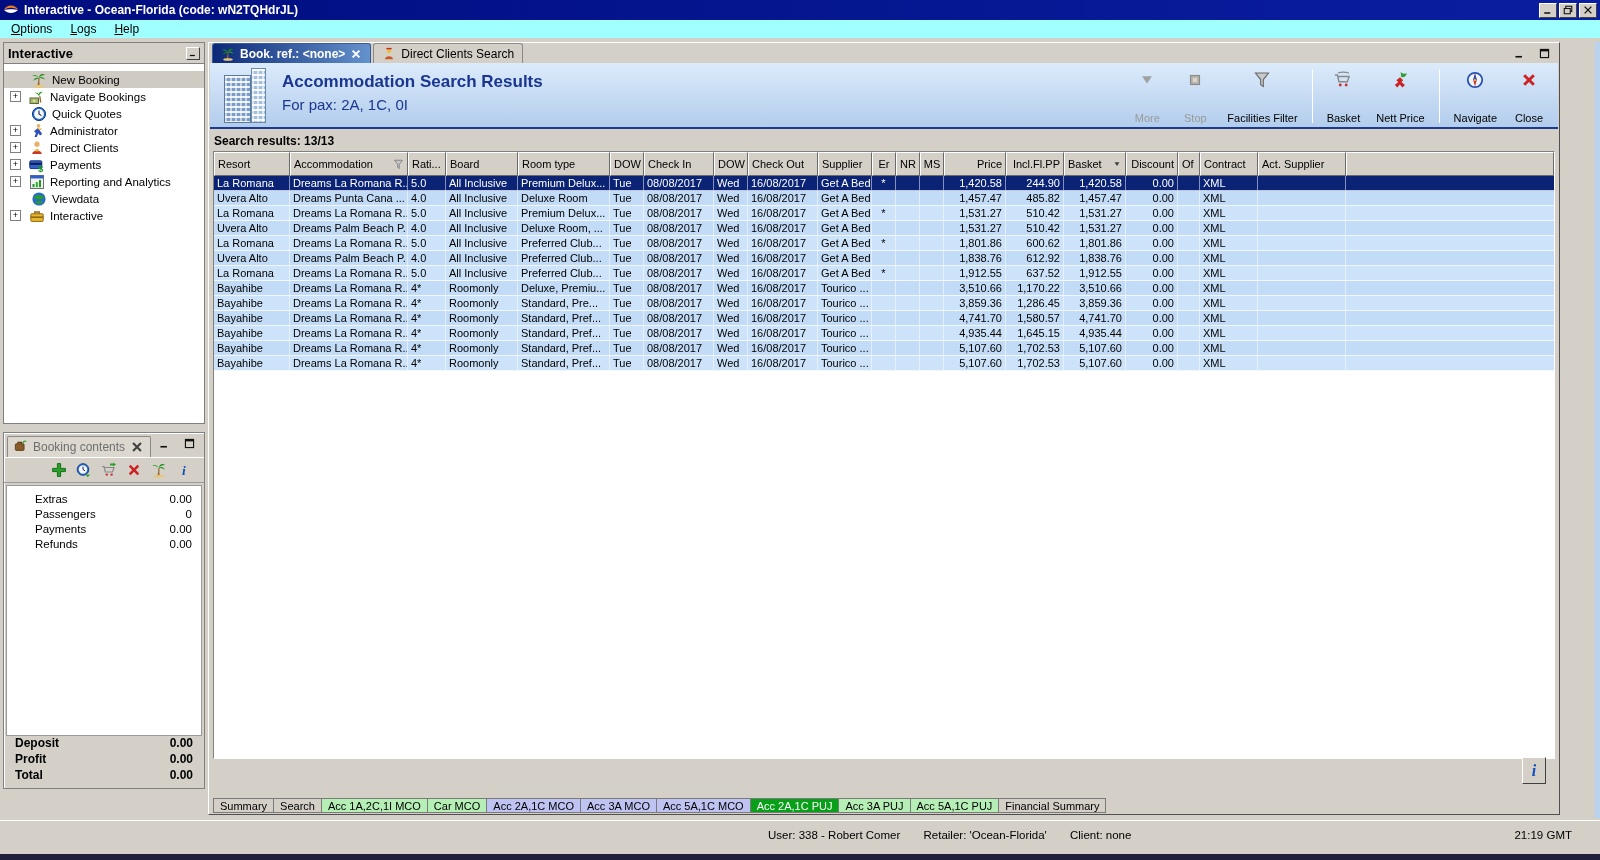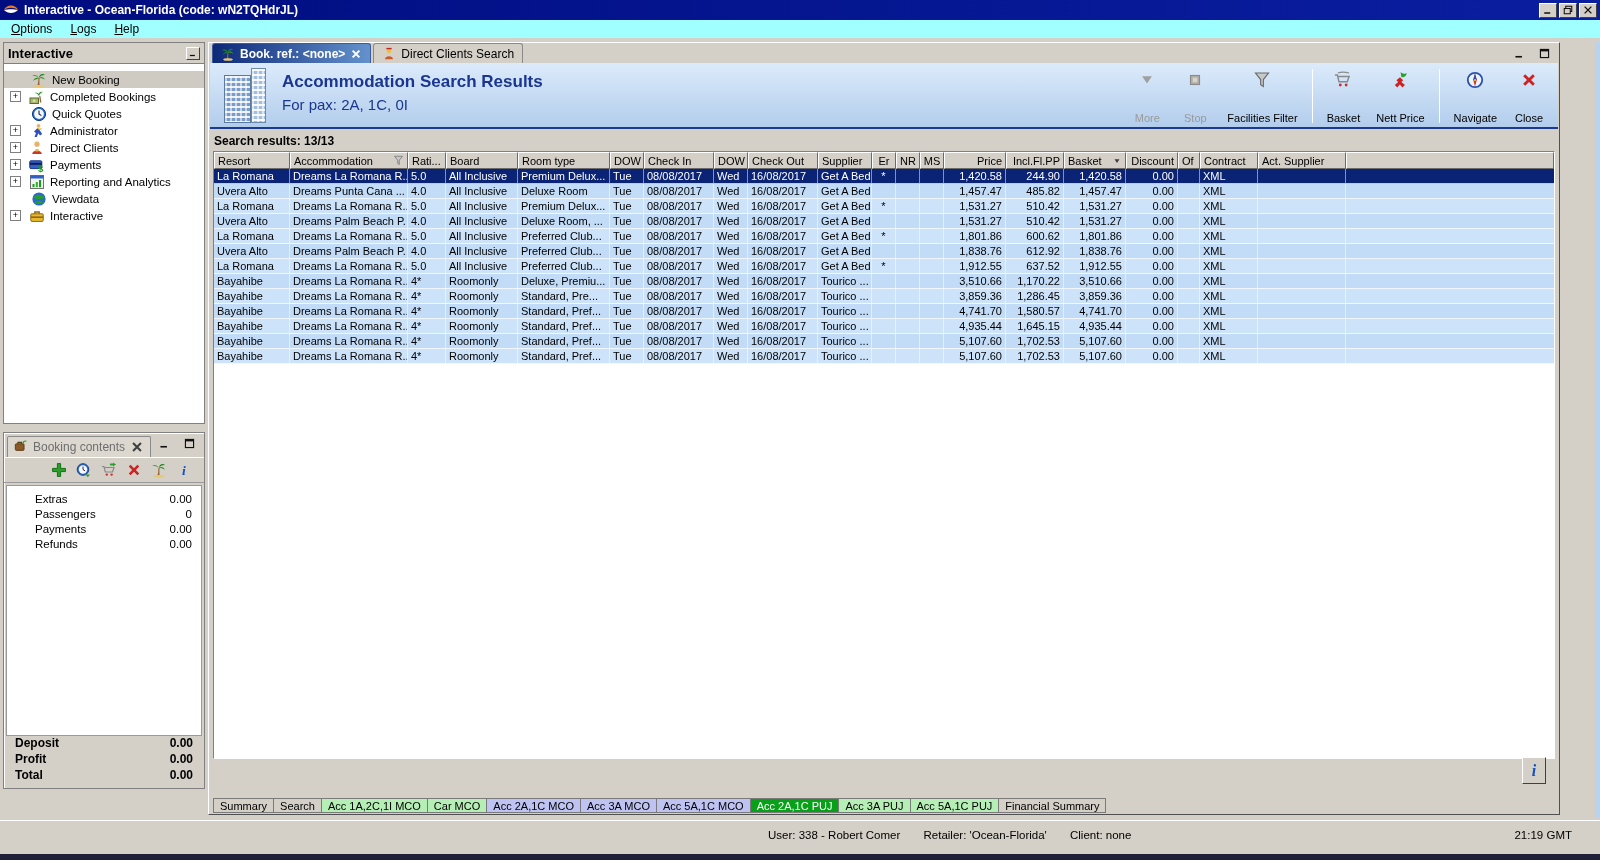--- a/index.html
+++ b/index.html
@@ -69,21 +69,21 @@
 
   .toolbar { position:absolute; right:6px; top:3px; height:60px; display:flex; align-items:stretch; gap:2px; }
   .tb-btn { min-width:46px; padding:5px 7px 2px 7px; display:flex; flex-direction:column; align-items:center; justify-content:space-between; gap:3px; font-size:11px; }
   .tb-btn .ic { width:18px; height:18px; }
   .tb-btn.disabled { color:#9a9a9a; }
   .tb-btn.pressed { background:#e9e6df; border:1px solid; border-color:#fff #6a6a6a #6a6a6a #fff; box-shadow:0 0 0 1px #b8b4ac; }
   .tb-sep { width:1px; background:#8a8a8a; border-right:1px solid #fff; margin:3px 5px; }
 
   .results-label { position:absolute; left:5px; top:91px; font-size:12px; font-weight:bold; }
   .table-wrap { position:absolute; left:4px; right:4px; top:108px; height:608px; background:#fff; border:1px solid; border-color:#808080 #fff #fff #808080; overflow:hidden; }
-  .grid-header { display:flex; height:17px; }
+  .grid-header { display:flex; height:24px; }
   .gh { background:#d4d0c8; border-top:1px solid #fff; border-left:1px solid #fff; border-right:1px solid #6a6a6a; border-bottom:1px solid #6a6a6a; padding:0 3px; font-size:11px; display:flex; align-items:center; white-space:nowrap; overflow:hidden; flex-shrink:0; }
   .gh.fill { flex:1; }
   .gh-f { margin-left:auto; }
   .gr { display:flex; height:15px; border-bottom:1px solid rgba(255,255,255,.75); }
   .gr.even { background:#cde3fa; }
   .gr.odd  { background:#c2dcf7; }
   .gr.sel  { background:#0a2374; color:#fff; }
   .gc { padding:0 3px; font-size:11px; line-height:14px; white-space:nowrap; overflow:hidden; border-right:1px solid rgba(255,255,255,.5); flex-shrink:0; }
 
   .status-line { position:absolute; left:4px; right:44px; top:718px; height:18px; font-size:11px; padding:4px 0 0 6px; }
@@ -174,21 +174,21 @@
         <span class="exp">+</span>
         <span class="ic">
           <svg viewBox="0 0 16 16">
             <path d="M10 7C9 4 11 2 14 3C12 3.5 10.8 5 10 7Z" fill="#22a022"></path>
             <path d="M10 7C11 5 8 3 5.5 4C8 4.2 9.3 5.5 10 7Z" fill="#1a8a1a"></path>
             <path d="M10.2 7L11 13.5H12.4L11.4 7Z" fill="#9a6430"></path>
             <rect x="1" y="9" width="8.5" height="5.5" fill="#a8b870" stroke="#5a6a30"></rect>
             <circle cx="5.2" cy="11.8" r="1.5" fill="#d0dca0"></circle>
           </svg>
         </span>
-        <span class="tree-label">Completed Bookings</span>
+        <span class="tree-label">Navigate Bookings</span>
       </div>
       <div class="tree-item">
         <span class="exp-sp"></span>
         <span class="ic">
           <svg viewBox="0 0 16 16">
             <circle cx="8" cy="8" r="6.6" fill="#2a6ac8" stroke="#14408a"></circle>
             <circle cx="8" cy="8" r="4.9" fill="#f4f8ff"></circle>
             <path d="M8 4.6V8L10.4 9.6" stroke="#202048" stroke-width="1.1" fill="none"></path>
           </svg>
         </span>

